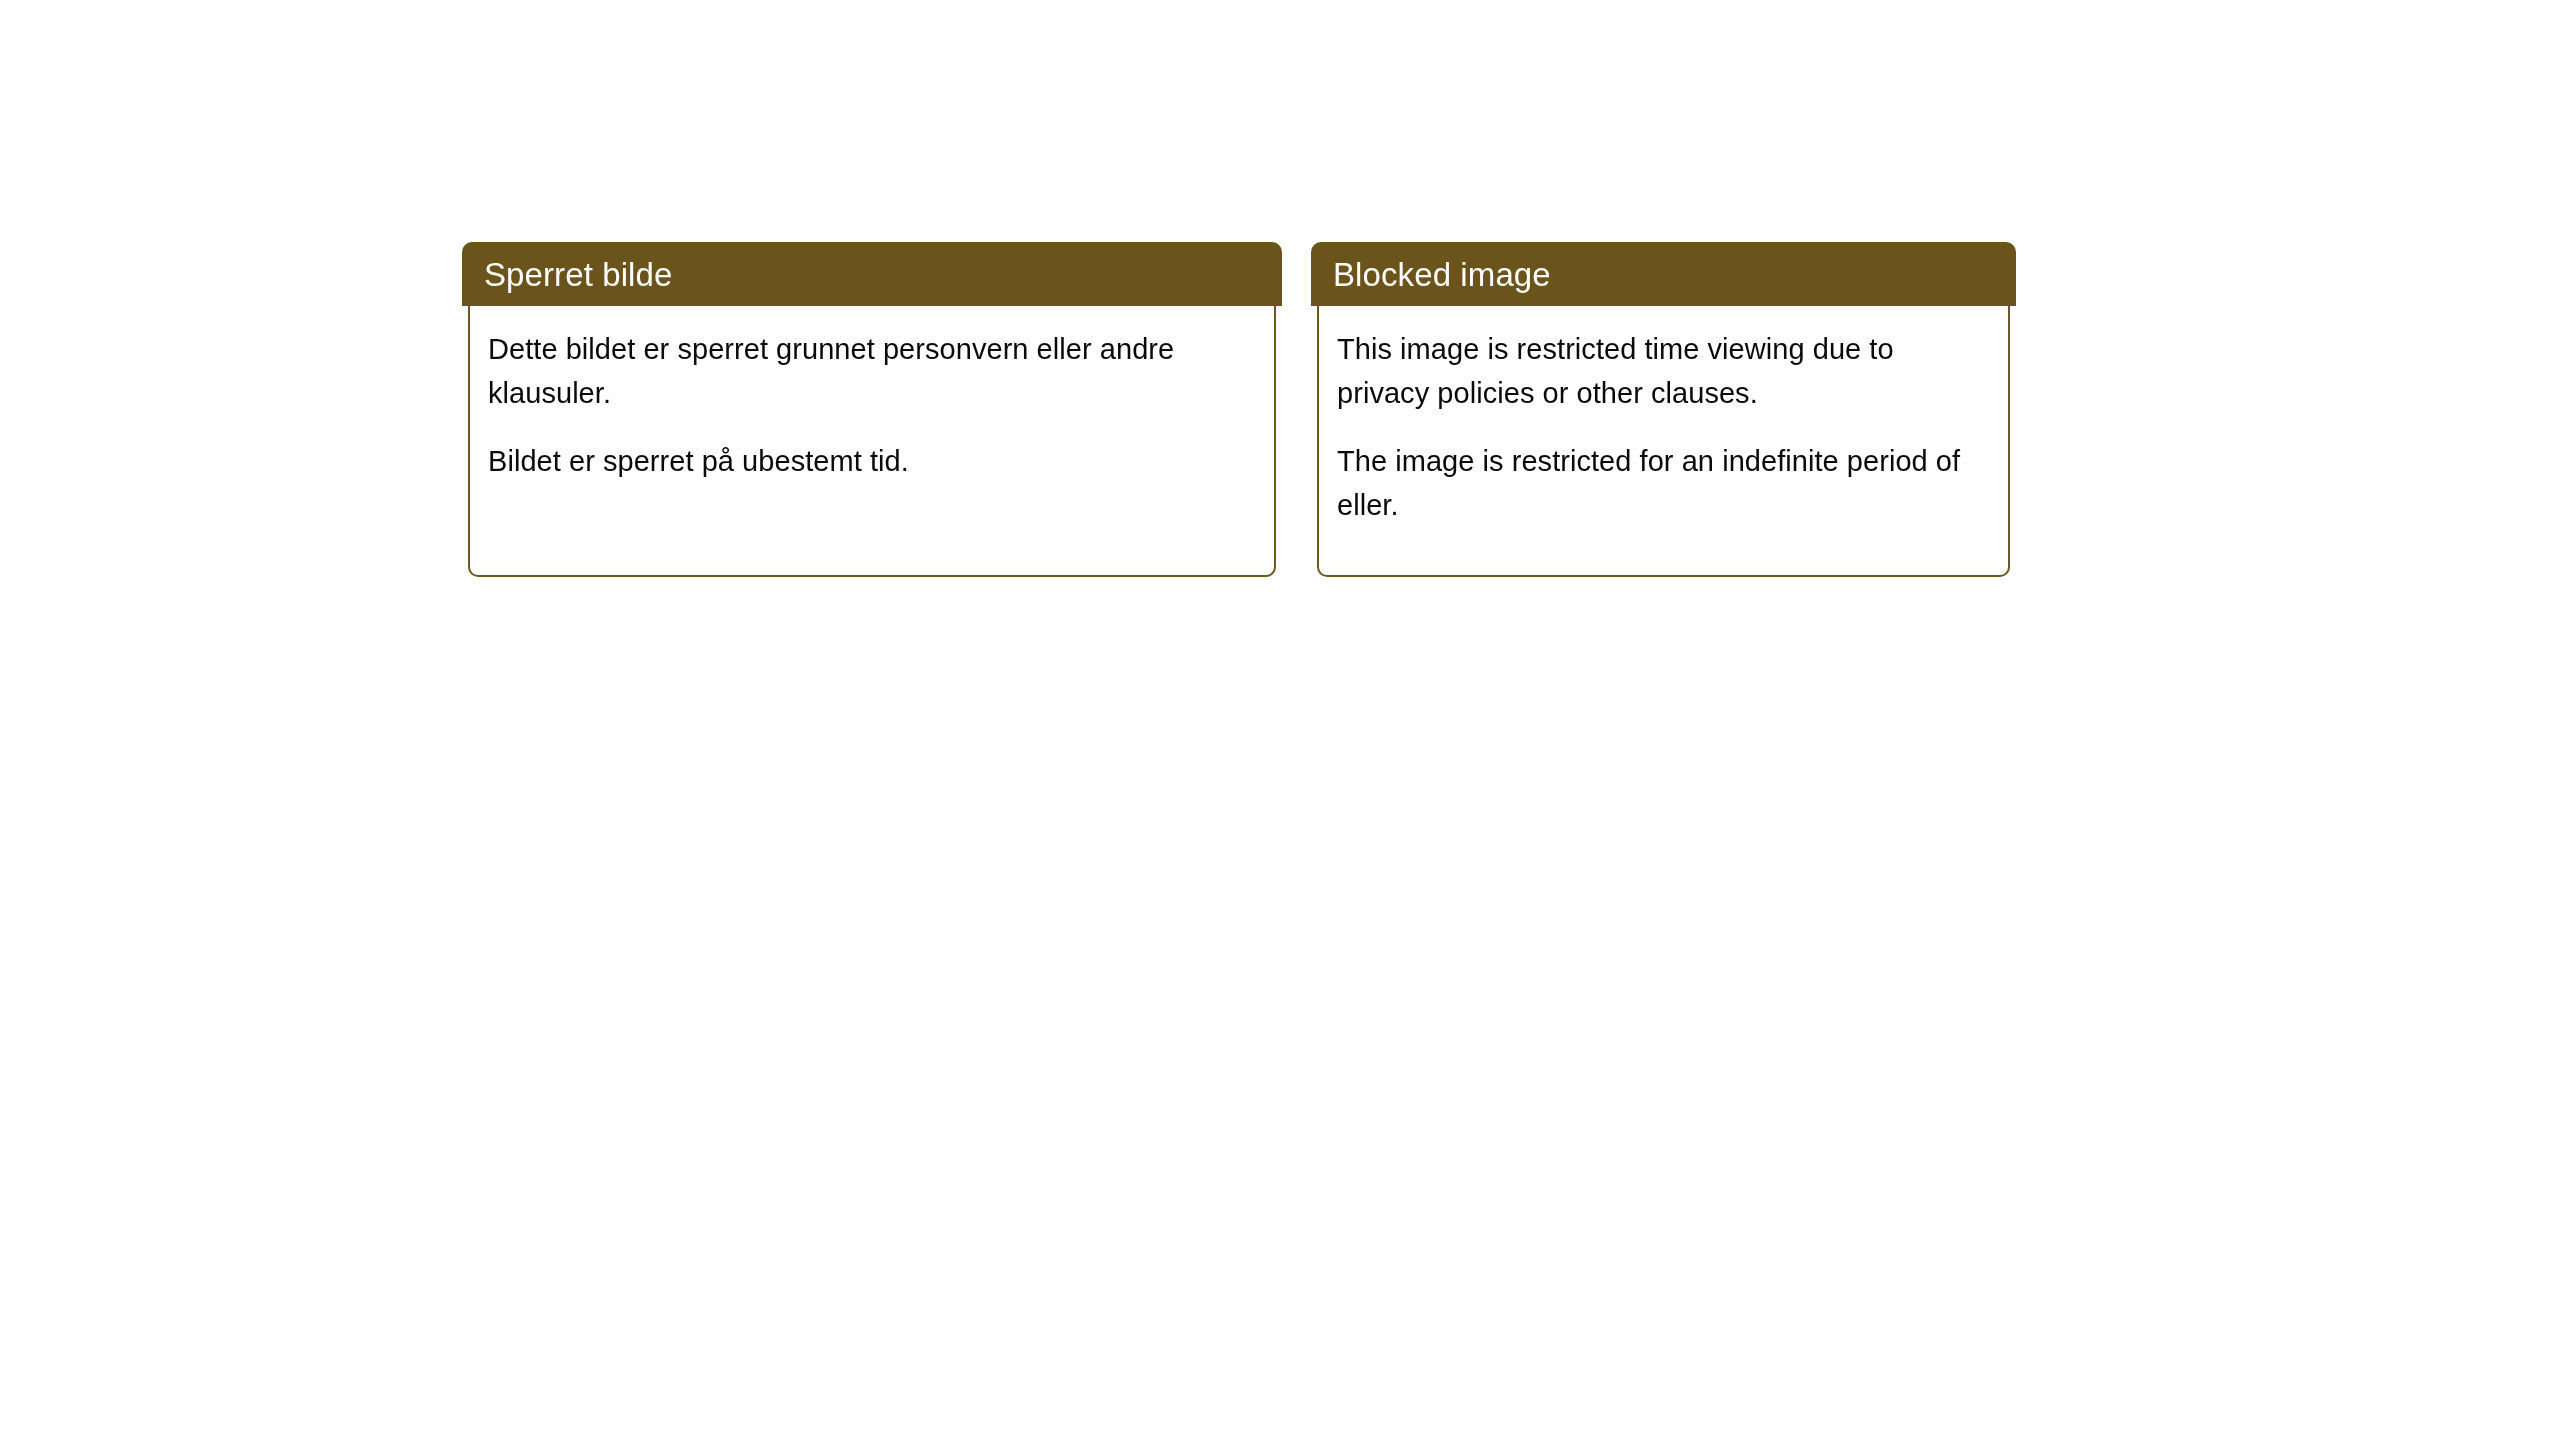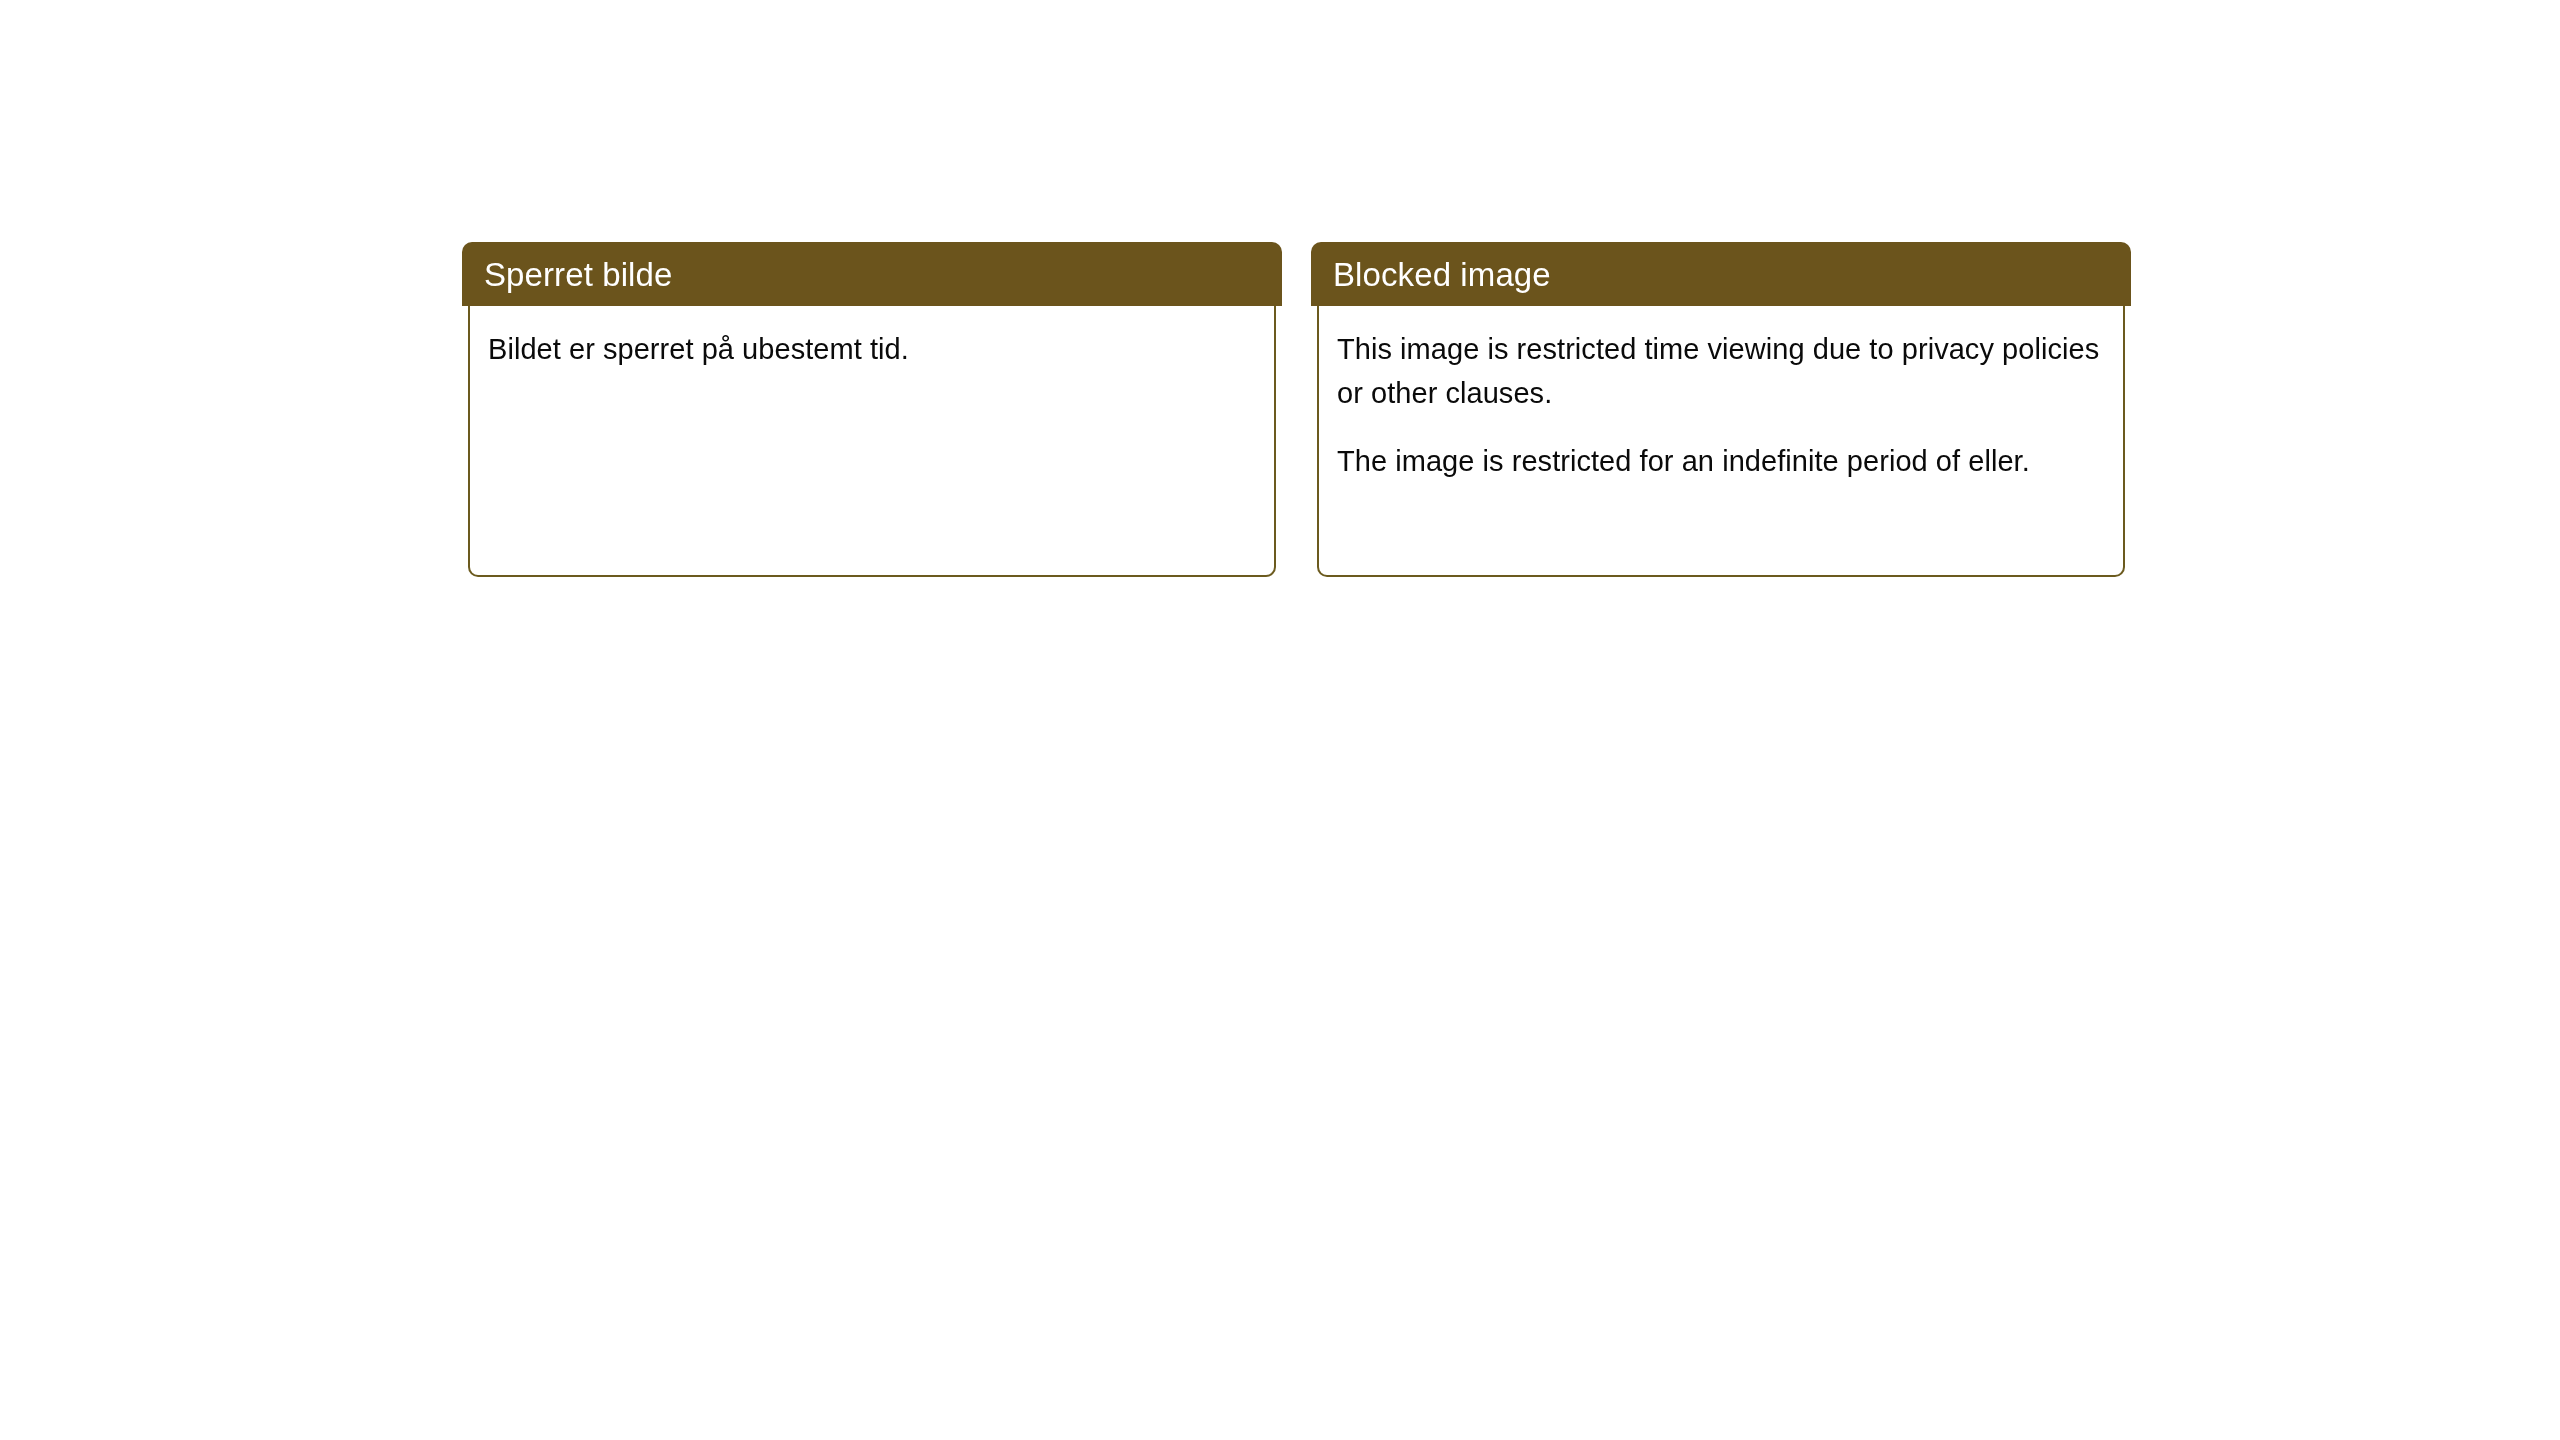--- a/index.html
+++ b/index.html
@@ -30,21 +30,21 @@
 
   .notice-card.card-nb {
     left: 468px;
     top: 242px;
     width: 808px;
   }
 
   .notice-card.card-en {
     left: 1317px;
     top: 242px;
-    width: 808px;
+    width: 693px;
   }
 
   .card-header {
     position: relative;
     box-sizing: border-box;
     height: 64px;
     margin-left: -6px;
     margin-right: -6px;
     padding: 0 22px;
     background: #6b541c;
@@ -92,20 +92,21 @@
 </head>
 <body>
 
 <div class="stage">
 
   <section class="notice-card card-nb">
     <header class="card-header">
       <h2 class="card-title">Sperret bilde</h2>
     </header>
     <div class="card-body">
+      <p class="card-paragraph">Dette bildet er sperret grunnet personvern eller andre klausuler.</p>
       <p class="card-paragraph">Bildet er sperret på ubestemt tid.</p>
     </div>
   </section>
 
   <section class="notice-card card-en">
     <header class="card-header">
       <h2 class="card-title">Blocked image</h2>
     </header>
     <div class="card-body">
       <p class="card-paragraph">This image is restricted time viewing due to privacy policies or other clauses.</p>

